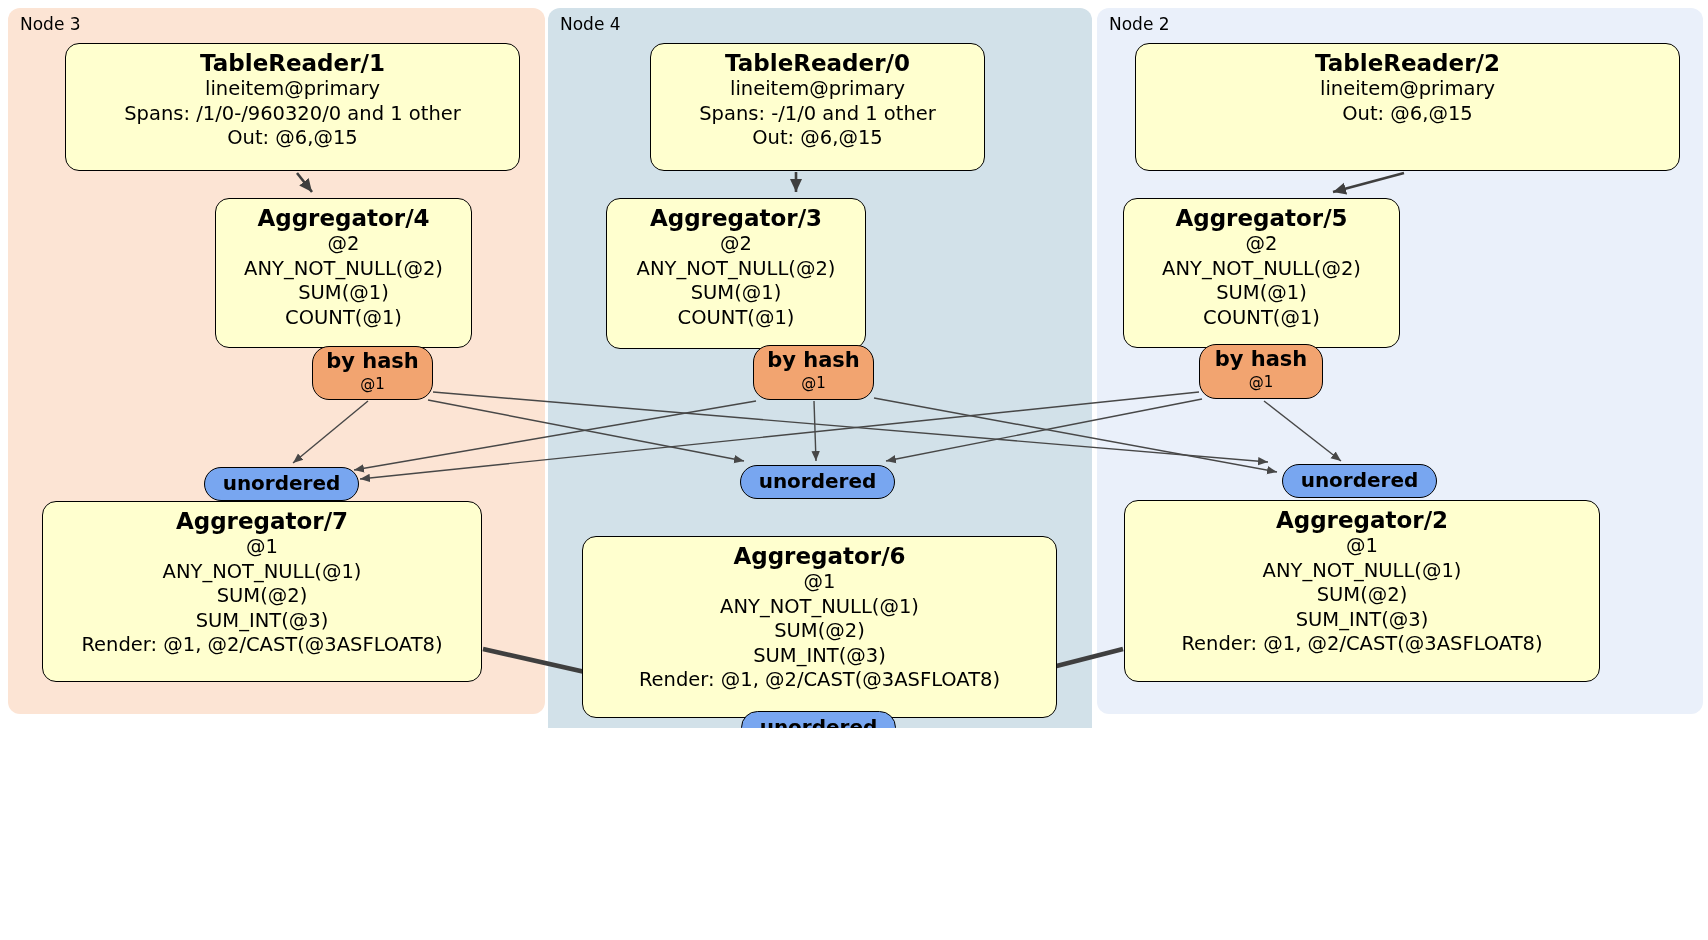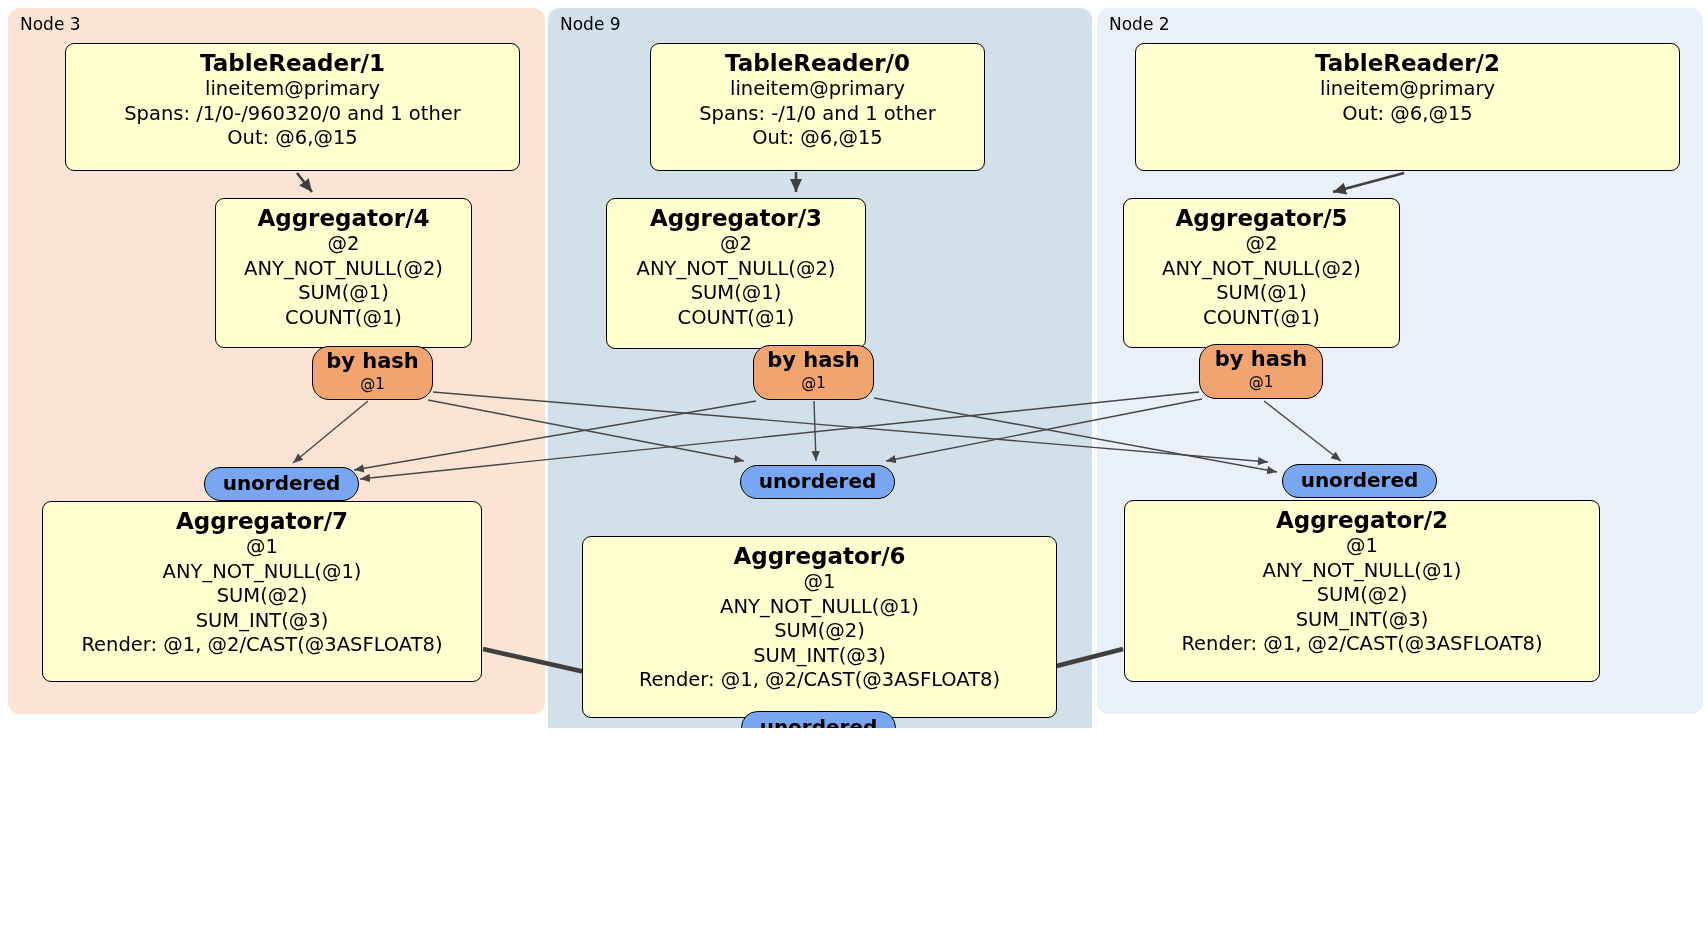--- a/index.html
+++ b/index.html
@@ -13,21 +13,21 @@
     font-family:"DejaVu Sans","Liberation Sans",sans-serif; color:var(--ink);
   }
   .group{position:absolute; border-radius:12px;}
   .g-node3{left:8px; top:8px; width:537px; height:706px; background:var(--node3-bg);}
   .g-node1{left:548px; top:8px; width:544px; height:924px; background:var(--node1-bg);}
   .g-node2{left:1097px; top:8px; width:606px; height:706px; background:var(--node2-bg);}
   .group-label{position:absolute; left:12px; top:6px; font-size:17px;}
   .edges{position:absolute; left:0; top:0; width:1708px; height:940px;}
   .box{
     position:absolute; background:var(--box-fill); border:1.6px solid #000;
-    border-radius:9px; text-align:center; box-sizing:border-box; padding-top:5px;
+    border-radius:14px; text-align:center; box-sizing:border-box; padding-top:5px;
   }
   .box-title{font-weight:bold; font-size:23px; line-height:28px;}
   .box-line{font-size:19.5px; line-height:24.5px; white-space:nowrap;}
   .pill{
     position:absolute; box-sizing:border-box; border:1.6px solid #000;
     text-align:center;
   }
   .router{background:var(--router-fill); border-radius:17px;}
   .router-label{font-weight:bold; font-size:21px; line-height:25px; margin-top:2px;text-align:center;}
   .router-sub{font-size:15px; line-height:20px;}
@@ -37,21 +37,21 @@
 </style>
 </head>
 <body>
 
 <div class="stage">
 
   <div class="group g-node3">
     <span class="group-label">Node 3</span>
   </div>
   <div class="group g-node1">
-    <span class="group-label">Node 9</span>
+    <span class="group-label">Node 4</span>
   </div>
   <div class="group g-node2">
     <span class="group-label">Node 2</span>
   </div>
 
   <svg class="edges" viewBox="0 0 1708 940">
     <defs>
       <marker id="ah-thin" markerUnits="userSpaceOnUse" markerWidth="12" markerHeight="10" refX="10" refY="5" orient="auto">
         <path d="M0,0.8 L10,5 L0,9.2 Z" fill="#474747"></path>
       </marker>

